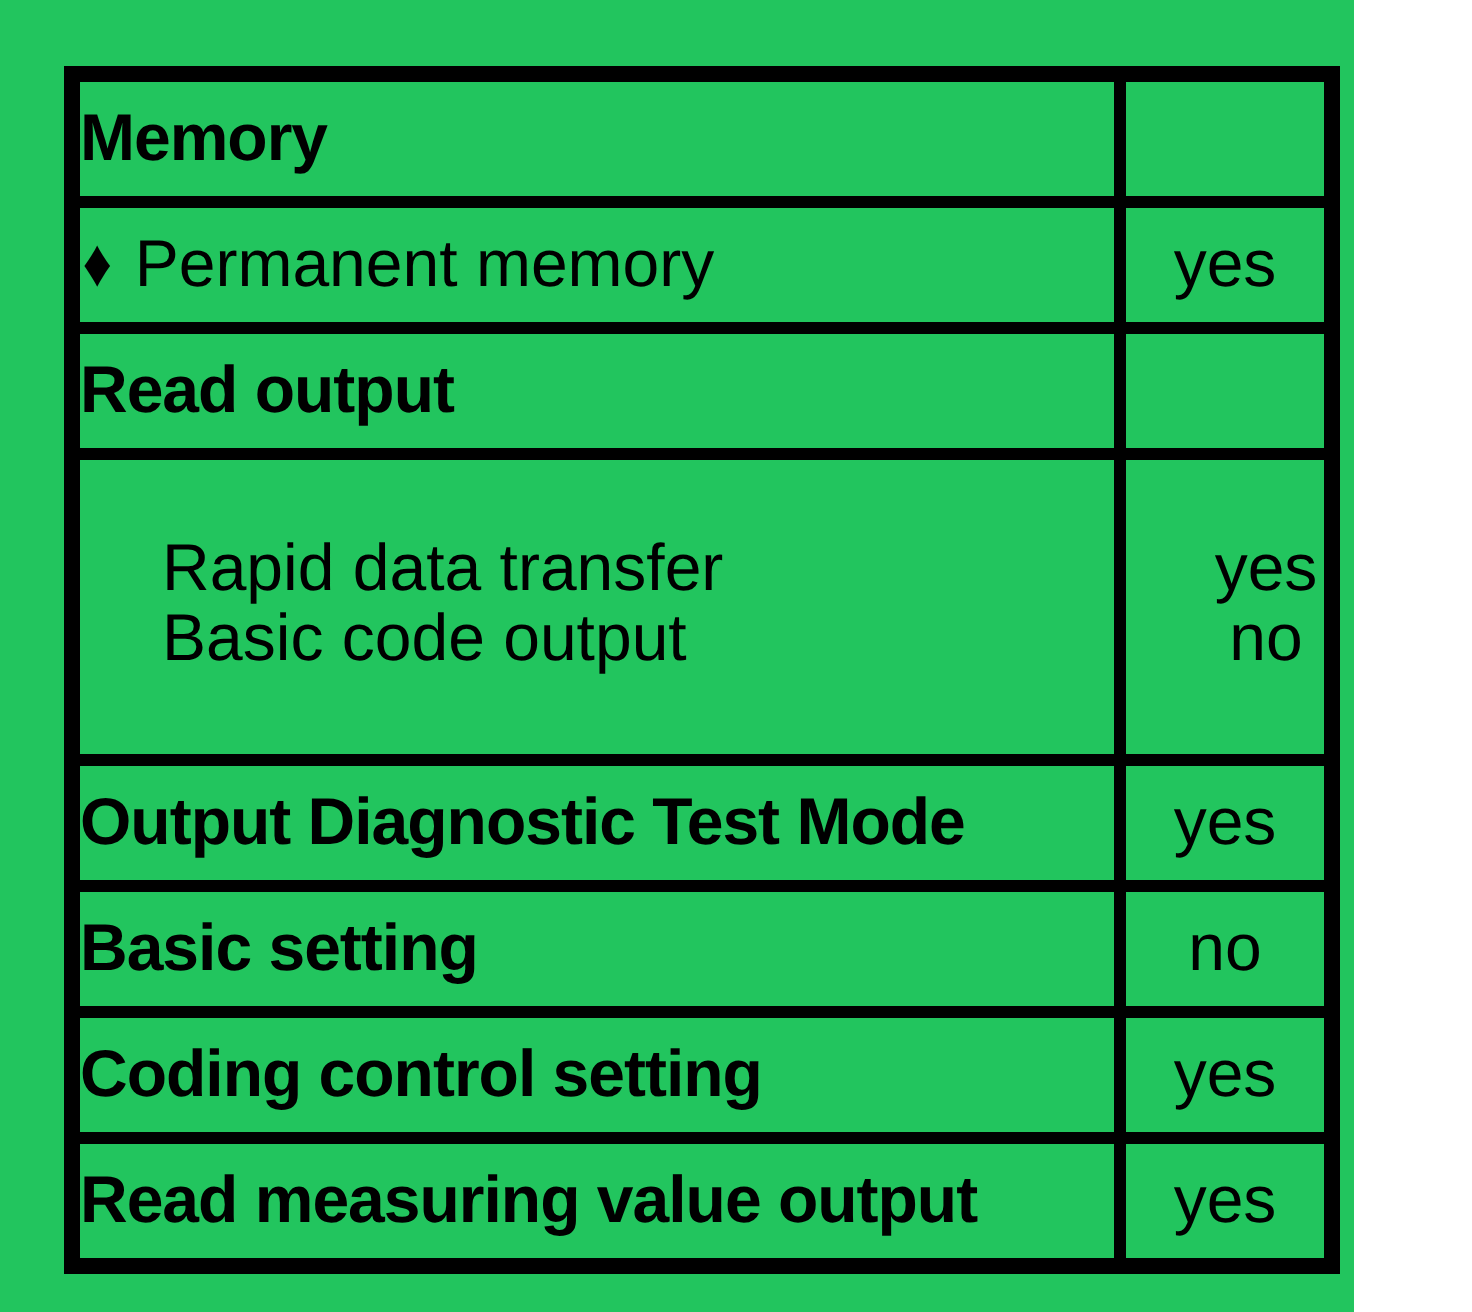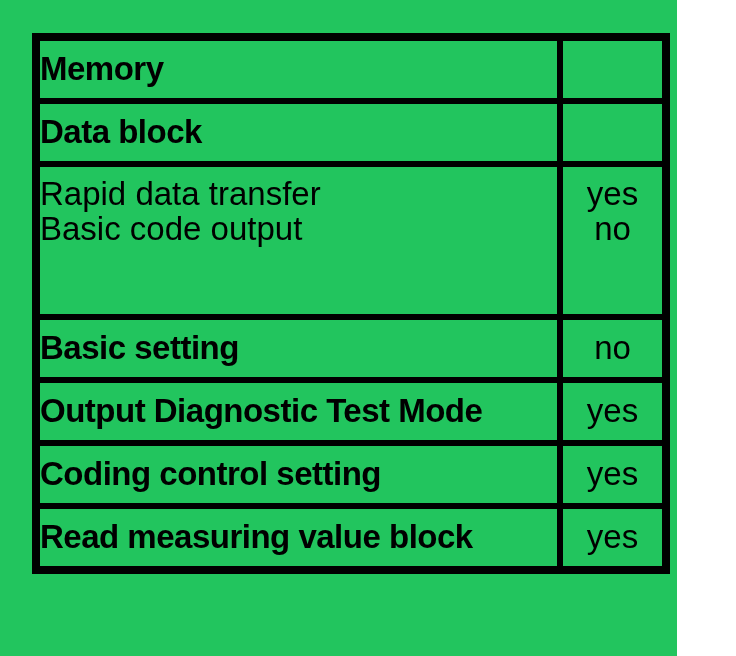--- a/index.html
+++ b/index.html
@@ -53,23 +53,24 @@
     margin-right: 10px;
     font-size: 34px;
     transform: scaleX(0.85);
   }
   
   .dual {
     height: 147px;
     box-sizing: border-box;
     display: flex;
     flex-direction: column;
-    justify-content: flex-start;
+    justify-content: center;
     padding-top: 10px;
     padding-bottom: 14px;
+    padding-left: 41px;
   }
   td.value-cell .dual {
     align-items: center;
   }
 </style>
 </head>
 <body>
 
 <div class="page">
   <table class="cap-table">
@@ -78,24 +79,30 @@
       <col style="width: 106px;">
     </colgroup>
     <tbody>
       <tr class="row-regular">
         <td class="label-cell">
           <span class="bold">Memory</span>
         </td>
         <td class="value-cell"></td>
       </tr>
 
+      <tr class="row-regular">
+        <td class="label-cell">
+          <span class="bullet">♦</span><span>Permanent memory</span>
+        </td>
+        <td class="value-cell">yes</td>
+      </tr>
 
       <tr class="row-regular">
         <td class="label-cell">
-          <span class="bold">Data block</span>
+          <span class="bold">Read output</span>
         </td>
         <td class="value-cell"></td>
       </tr>
 
       <tr>
         <td class="label-cell">
           <div class="dual">
             <span>Rapid data transfer</span>
             <span>Basic code output</span>
           </div>
@@ -103,40 +110,40 @@
         <td class="value-cell">
           <div class="dual">
             <span>yes</span>
             <span>no</span>
           </div>
         </td>
       </tr>
 
       <tr class="row-regular">
         <td class="label-cell">
-          <span class="bold">Basic setting</span>
+          <span class="bold">Output Diagnostic Test Mode</span>
         </td>
-        <td class="value-cell">no</td>
+        <td class="value-cell">yes</td>
       </tr>
 
       <tr class="row-regular">
         <td class="label-cell">
-          <span class="bold">Output Diagnostic Test Mode</span>
+          <span class="bold">Basic setting</span>
         </td>
-        <td class="value-cell">yes</td>
+        <td class="value-cell">no</td>
       </tr>
 
       <tr class="row-regular">
         <td class="label-cell">
           <span class="bold">Coding control setting</span>
         </td>
         <td class="value-cell">yes</td>
       </tr>
 
       <tr class="row-regular">
         <td class="label-cell">
-          <span class="bold">Read measuring value block</span>
+          <span class="bold">Read measuring value output</span>
         </td>
         <td class="value-cell">yes</td>
       </tr>
     </tbody>
   </table>
 </div>
 
 </body></html>

